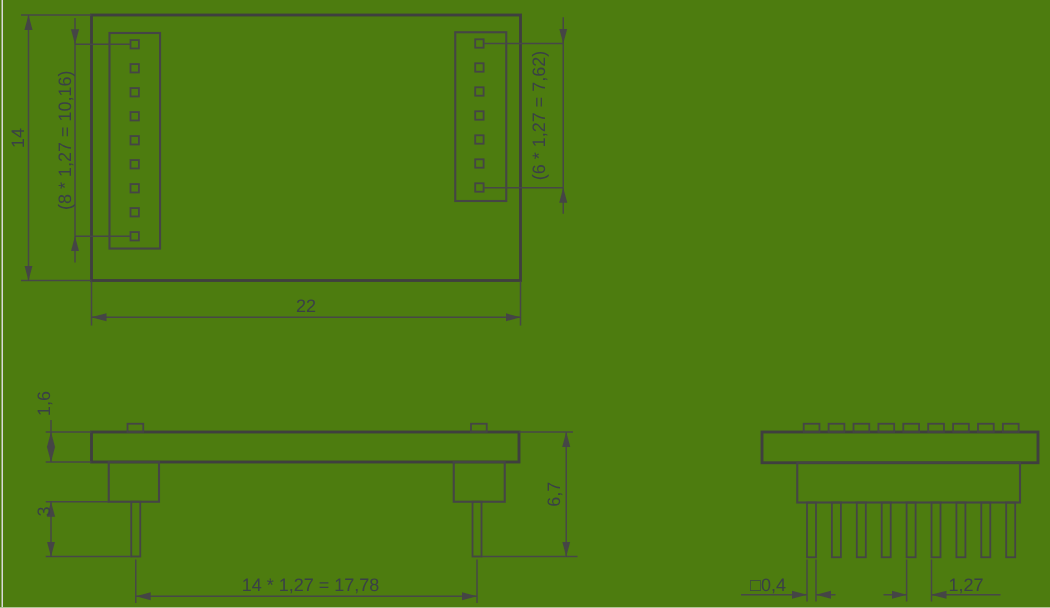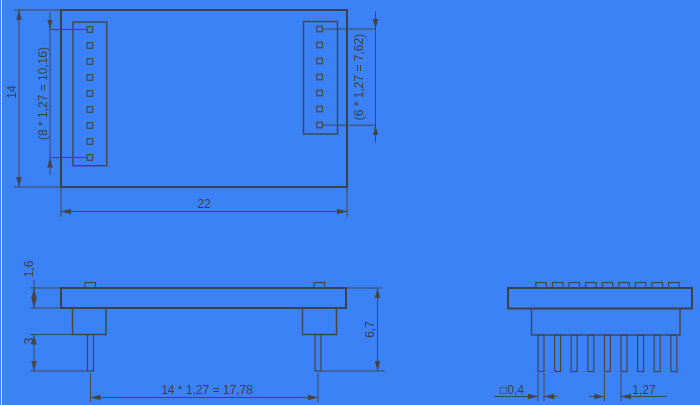--- a/index.html
+++ b/index.html
@@ -1,16 +1,16 @@
 <!DOCTYPE html>
 <html><head>
 <meta charset="utf-8">
 <style>
   html,body{margin:0;padding:0;background:#ffffff;}
-  .canvas{position:relative;width:700px;height:405px;background:#3b82f6;overflow:hidden;
+  .canvas{position:relative;width:700px;height:405px;background:#4d7c0f;overflow:hidden;
           font-family:"Liberation Sans",sans-serif;}
   svg{position:absolute;left:0;top:0;}
   text{font-family:"Liberation Sans",sans-serif;font-size:12px;fill:#3a4047;}
   .ln{stroke:#474747;stroke-width:1;fill:none;}
   .thk{stroke:#3f3f3f;stroke-width:1.9;fill:none;}
   .md{stroke:#454545;stroke-width:1.4;fill:none;}
   .pd{stroke:#454545;stroke-width:1.2;fill:none;}
   .edge{stroke:#d9d9d9;stroke-width:1;}
 </style>
 </head>

